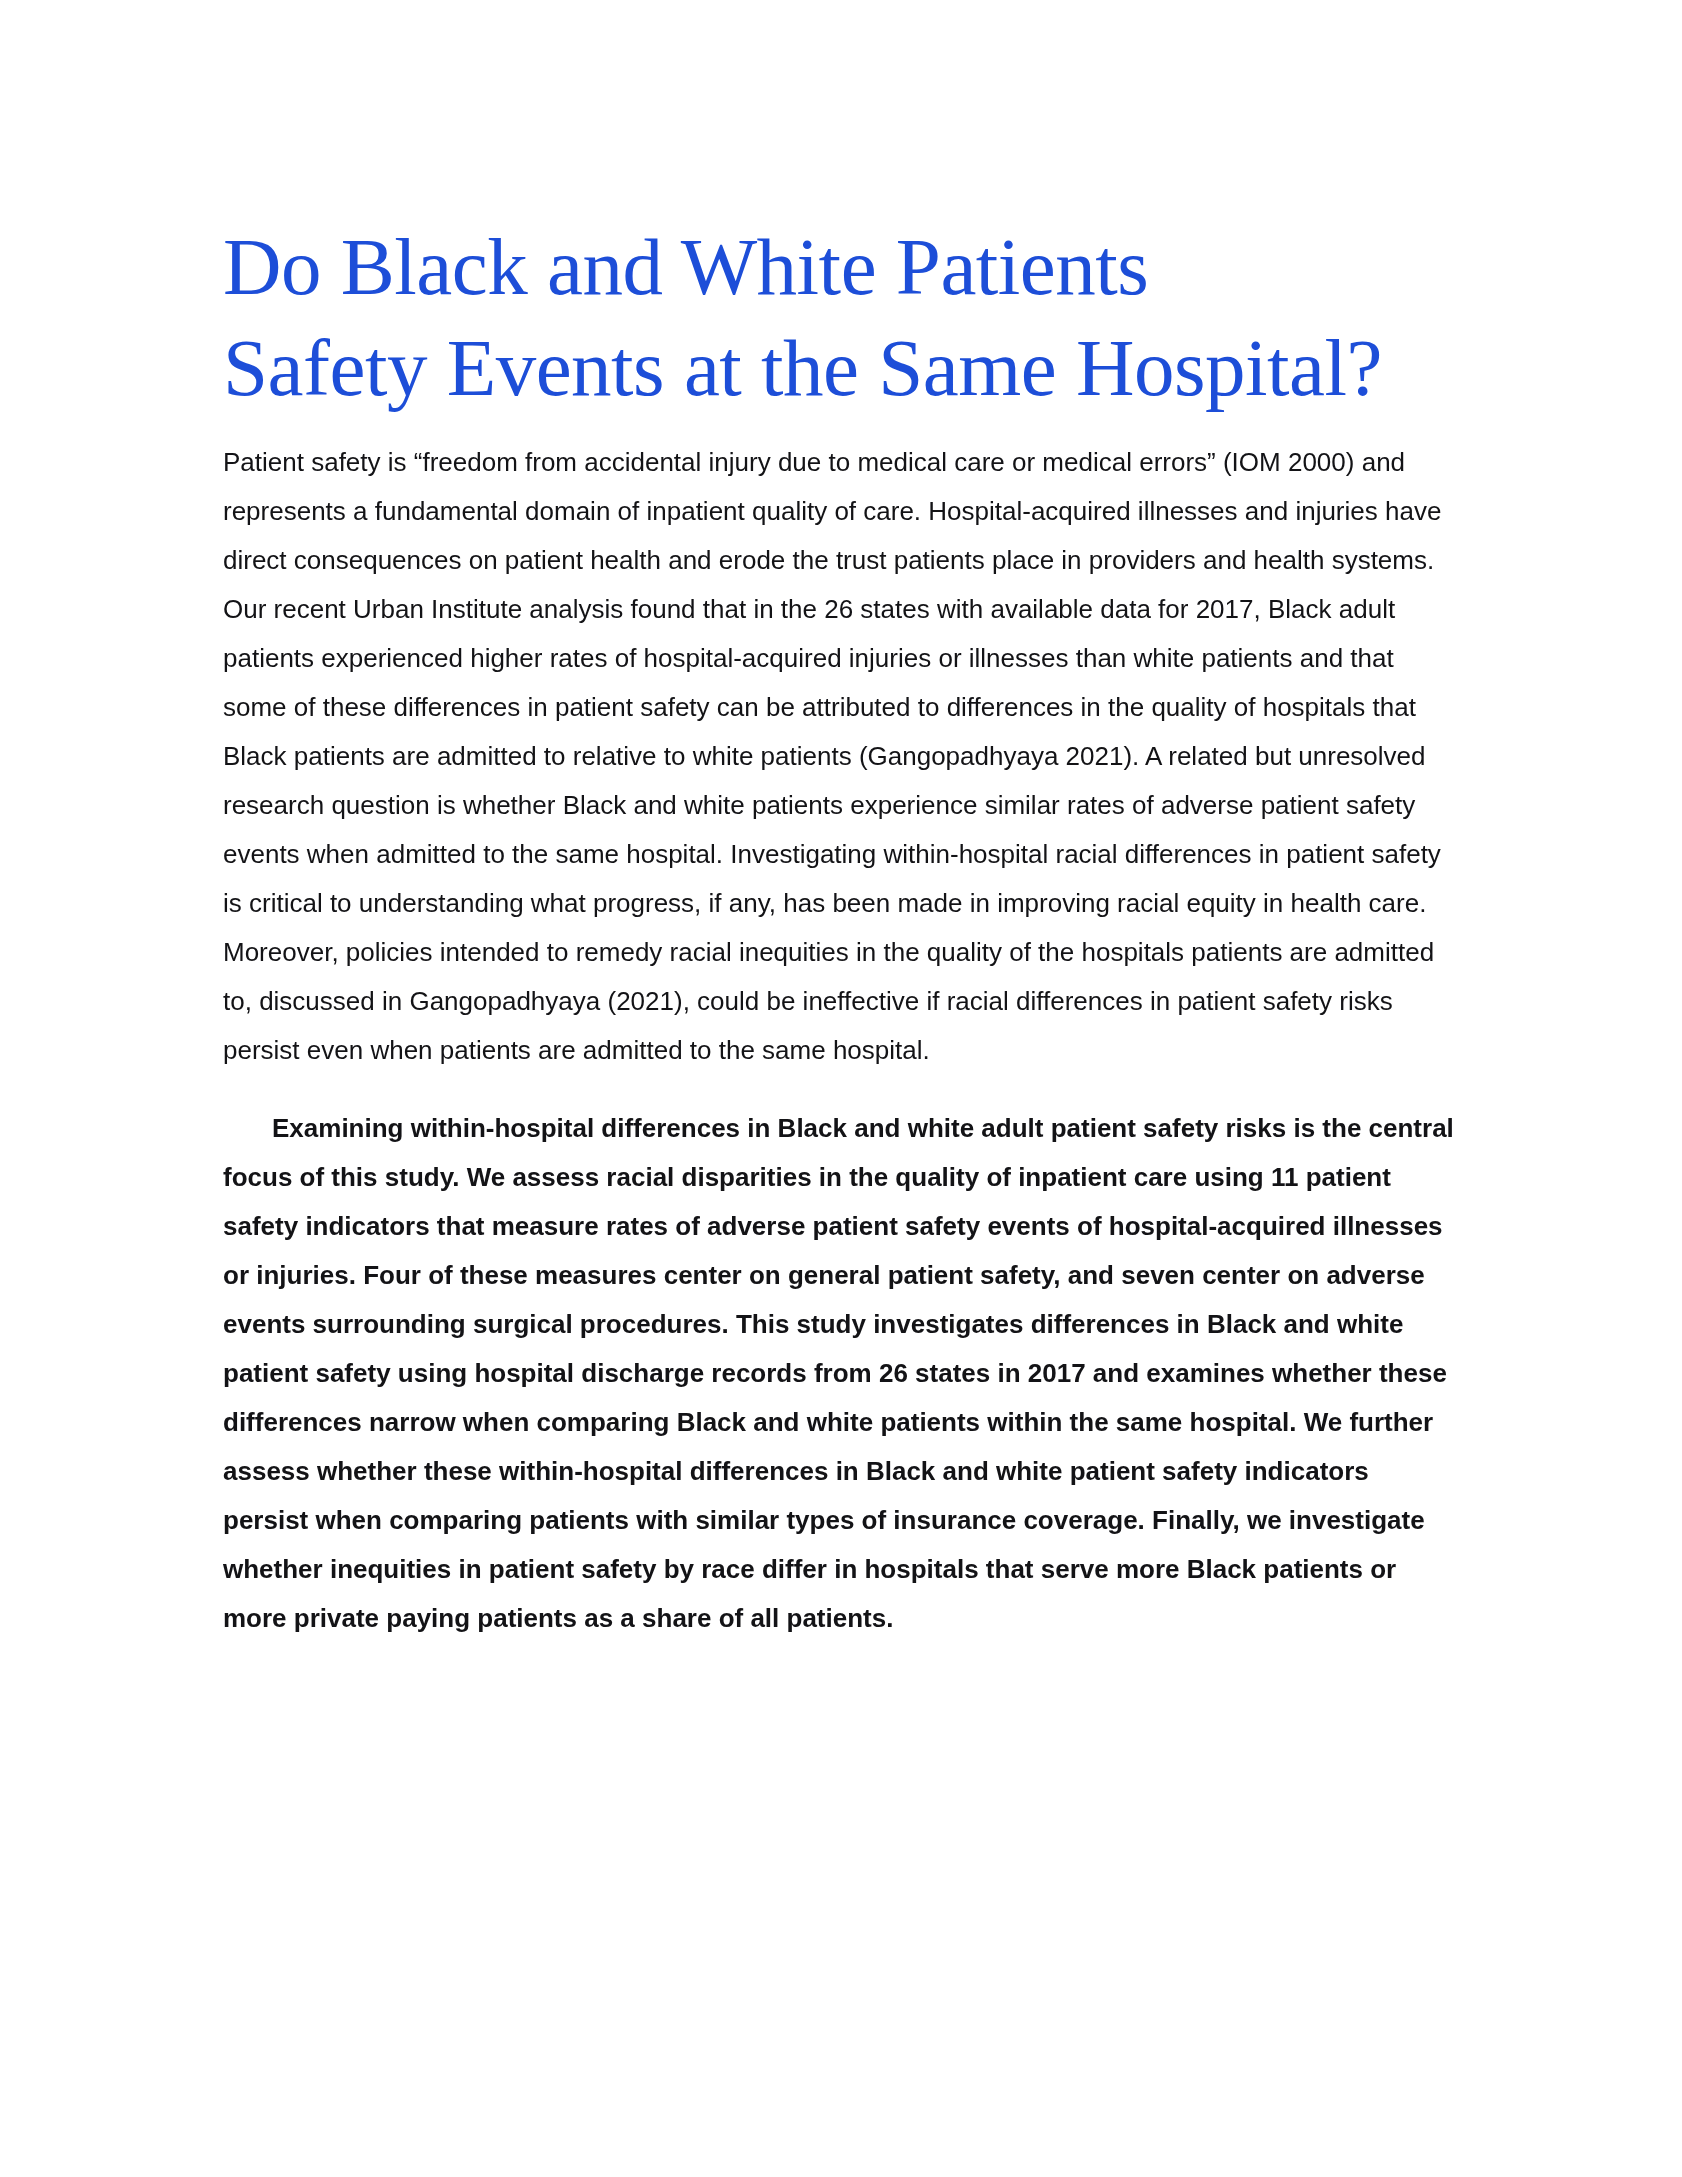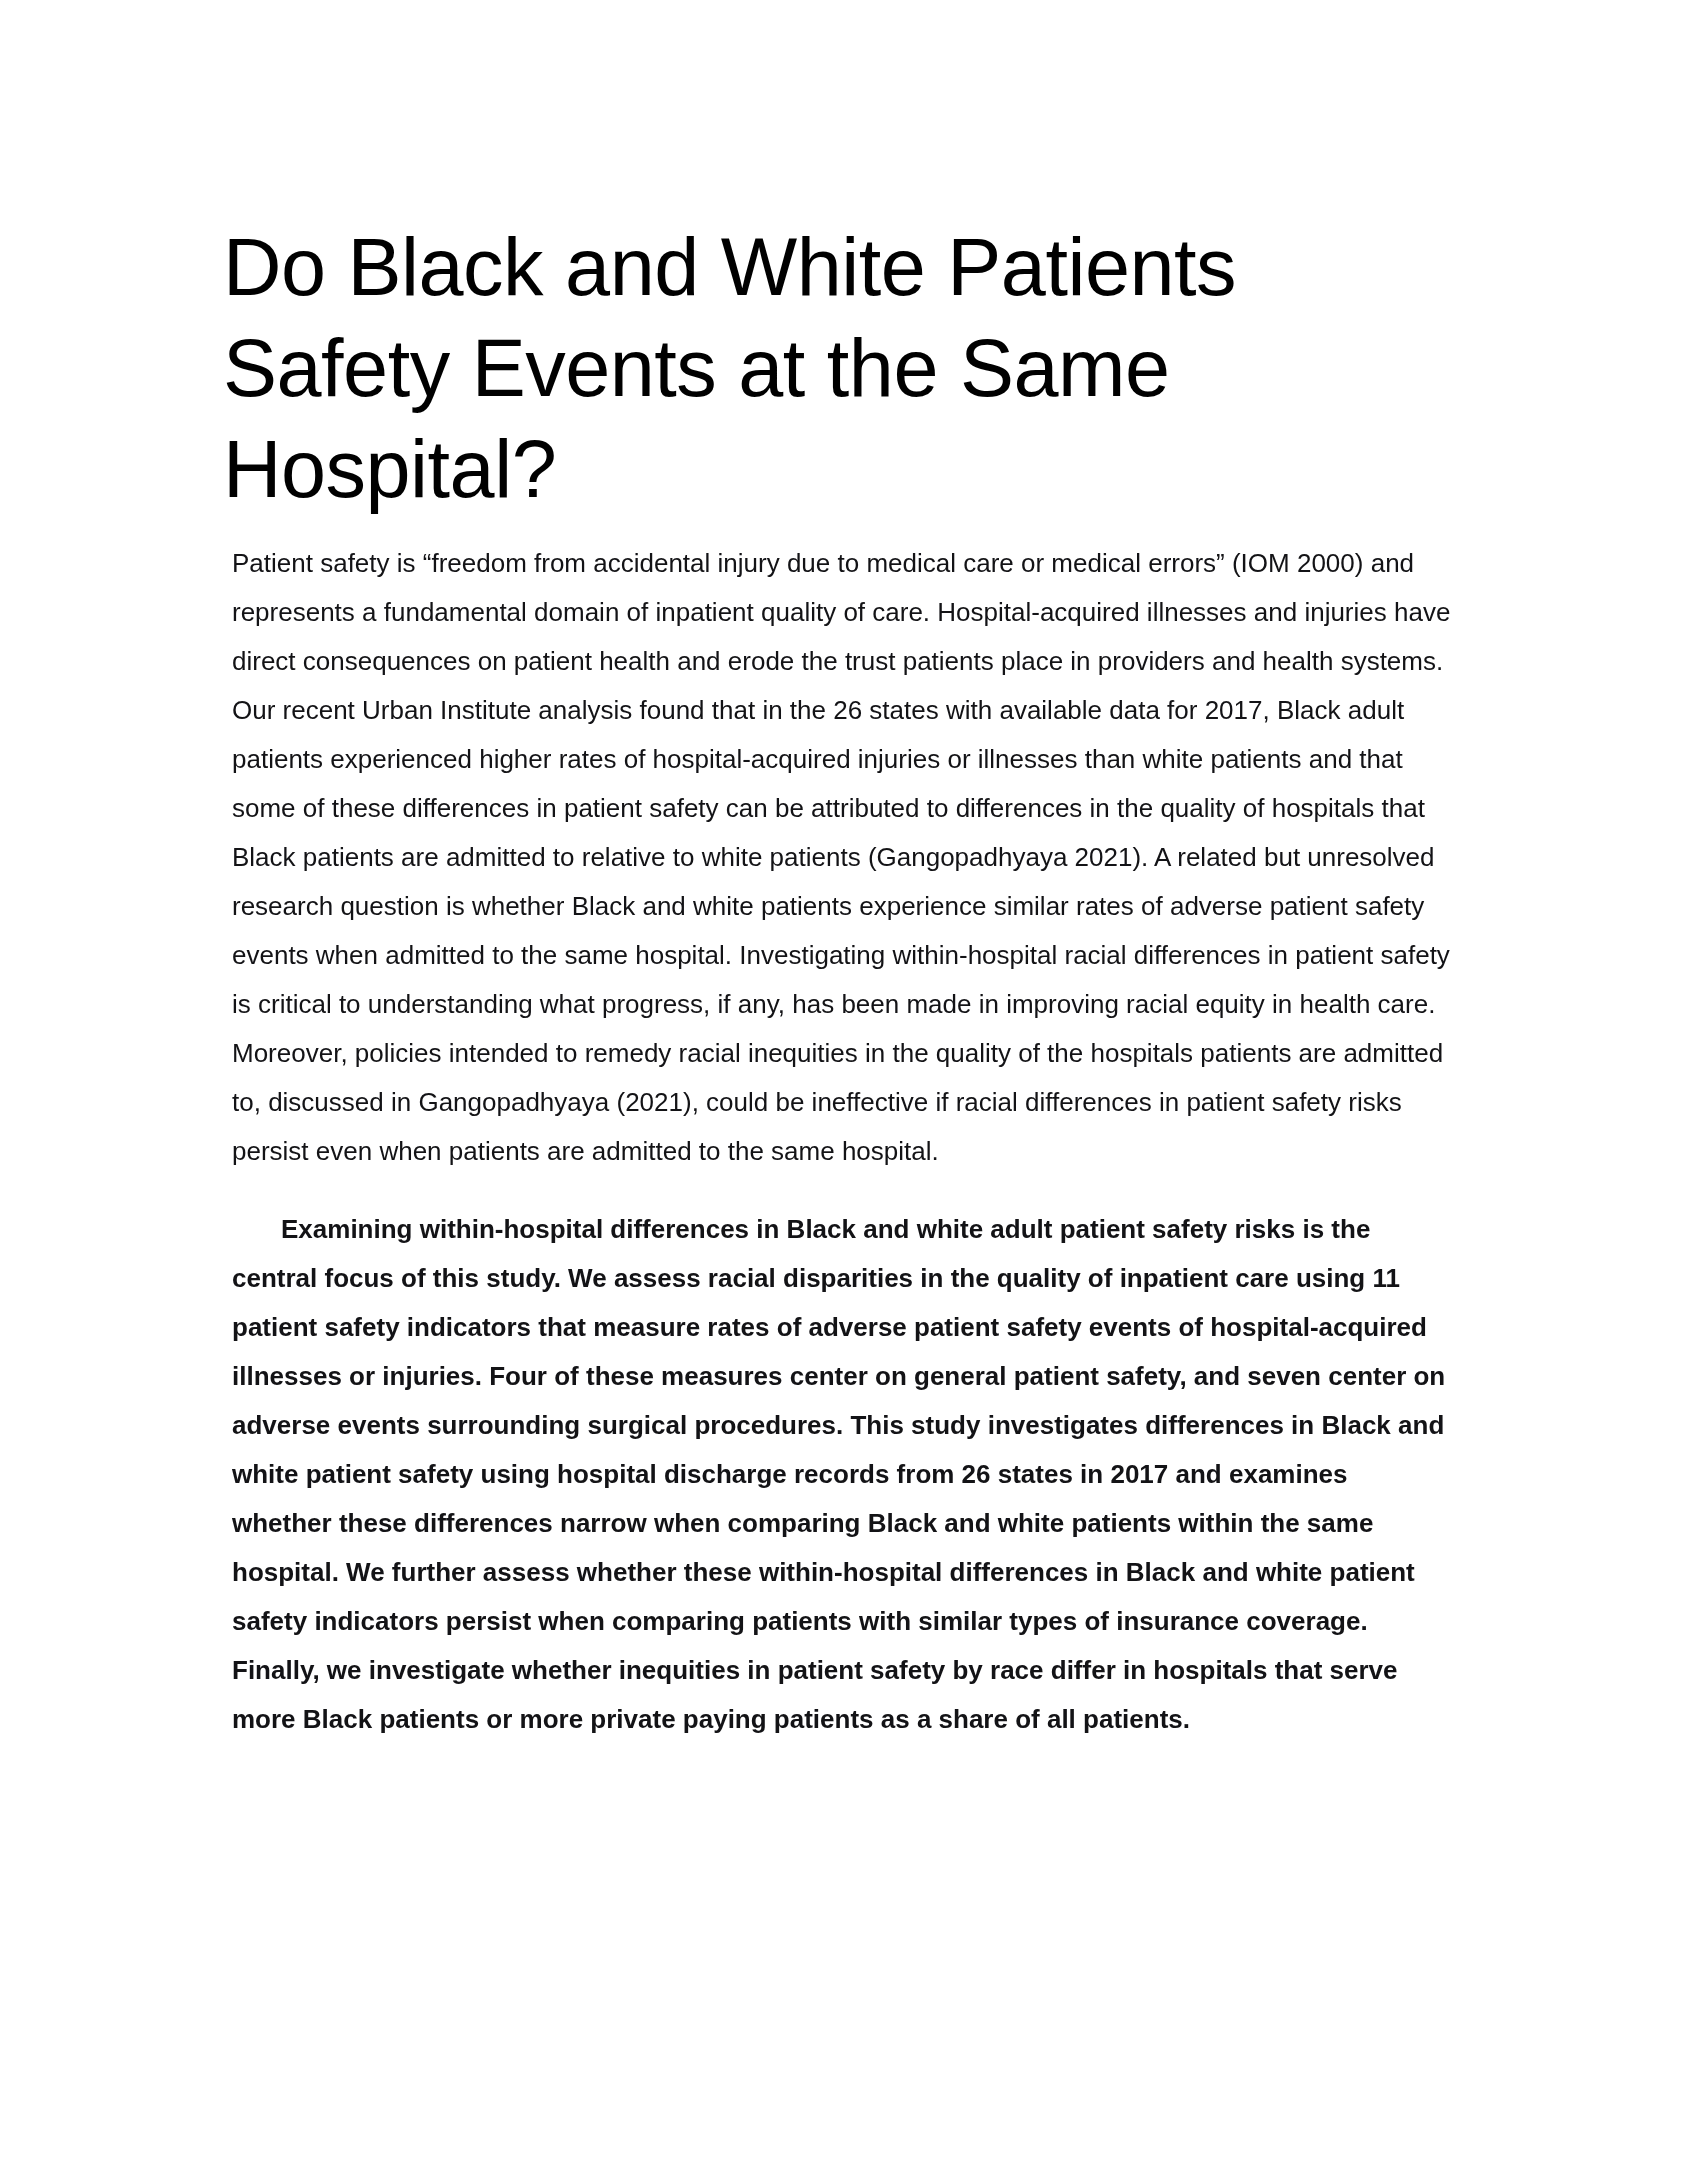--- a/index.html
+++ b/index.html
@@ -26,21 +26,21 @@
     font-size: 81px;
     line-height: 101px;
     font-weight: 400;
     letter-spacing: -0.5px;
     color: #1696d2; 
   }
   .doc-title .title-line {
     display: block;
   }
   .body-paragraph {
-    margin: 9px;
+    margin: 0;
     font-size: 26px;
     line-height: 49px;
     font-weight: 400;
     color: #131316; 
     text-align: left;
   }
   .body-paragraph.first {
     margin-top: 19.4px;
   }
   .body-paragraph.indented {
@@ -48,21 +48,21 @@
     text-indent: 49px;
     font-weight: bold;
   }
 </style>
 </head>
 <body>
 
 <div class="page" style="background: rgb(255, 255, 255);">
   <div class="content">
 
-    <h1 class="doc-title" style="color: #000000;">
+    <h1 class="doc-title" style="color: #1d4ed8; font-family: Liberation Serif, serif;">
       <span class="title-line">Do Black and White Patients</span>
       <span class="title-line">Safety Events at the Same Hospital?</span>
     </h1>
 
     <p class="body-paragraph first" style="color: rgb(19, 19, 22);">Patient safety is “freedom from accidental injury due to medical care or medical errors” (IOM 2000) and represents a fundamental domain of inpatient quality of care. Hospital-acquired illnesses and injuries have direct consequences on patient health and erode the trust patients place in providers and health systems. Our recent Urban Institute analysis found that in the 26 states with available data for 2017, Black adult patients experienced higher rates of hospital-acquired injuries or illnesses than white patients and that some of these differences in patient safety can be attributed to differences in the quality of hospitals that Black patients are admitted to relative to white patients (Gangopadhyaya 2021). A related but unresolved research question is whether Black and white patients experience similar rates of adverse patient safety events when admitted to the same hospital. Investigating within-hospital racial differences in patient safety is critical to understanding what progress, if any, has been made in improving racial equity in health care. Moreover, policies intended to remedy racial inequities in the quality of the hospitals patients are admitted to, discussed in Gangopadhyaya (2021), could be ineffective if racial differences in patient safety risks persist even when patients are admitted to the same hospital.</p>
 
     <p class="body-paragraph indented" style="color: rgb(19, 19, 22);">Examining within-hospital differences in Black and white adult patient safety risks is the central focus of this study. We assess racial disparities in the quality of inpatient care using 11 patient safety indicators that measure rates of adverse patient safety events of hospital-acquired illnesses or injuries. Four of these measures center on general patient safety, and seven center on adverse events surrounding surgical procedures. This study investigates differences in Black and white patient safety using hospital discharge records from 26 states in 2017 and examines whether these differences narrow when comparing Black and white patients within the same hospital. We further assess whether these within-hospital differences in Black and white patient safety indicators persist when comparing patients with similar types of insurance coverage. Finally, we investigate whether inequities in patient safety by race differ in hospitals that serve more Black patients or more private paying patients as a share of all patients.</p>
 
   </div>
 </div>

